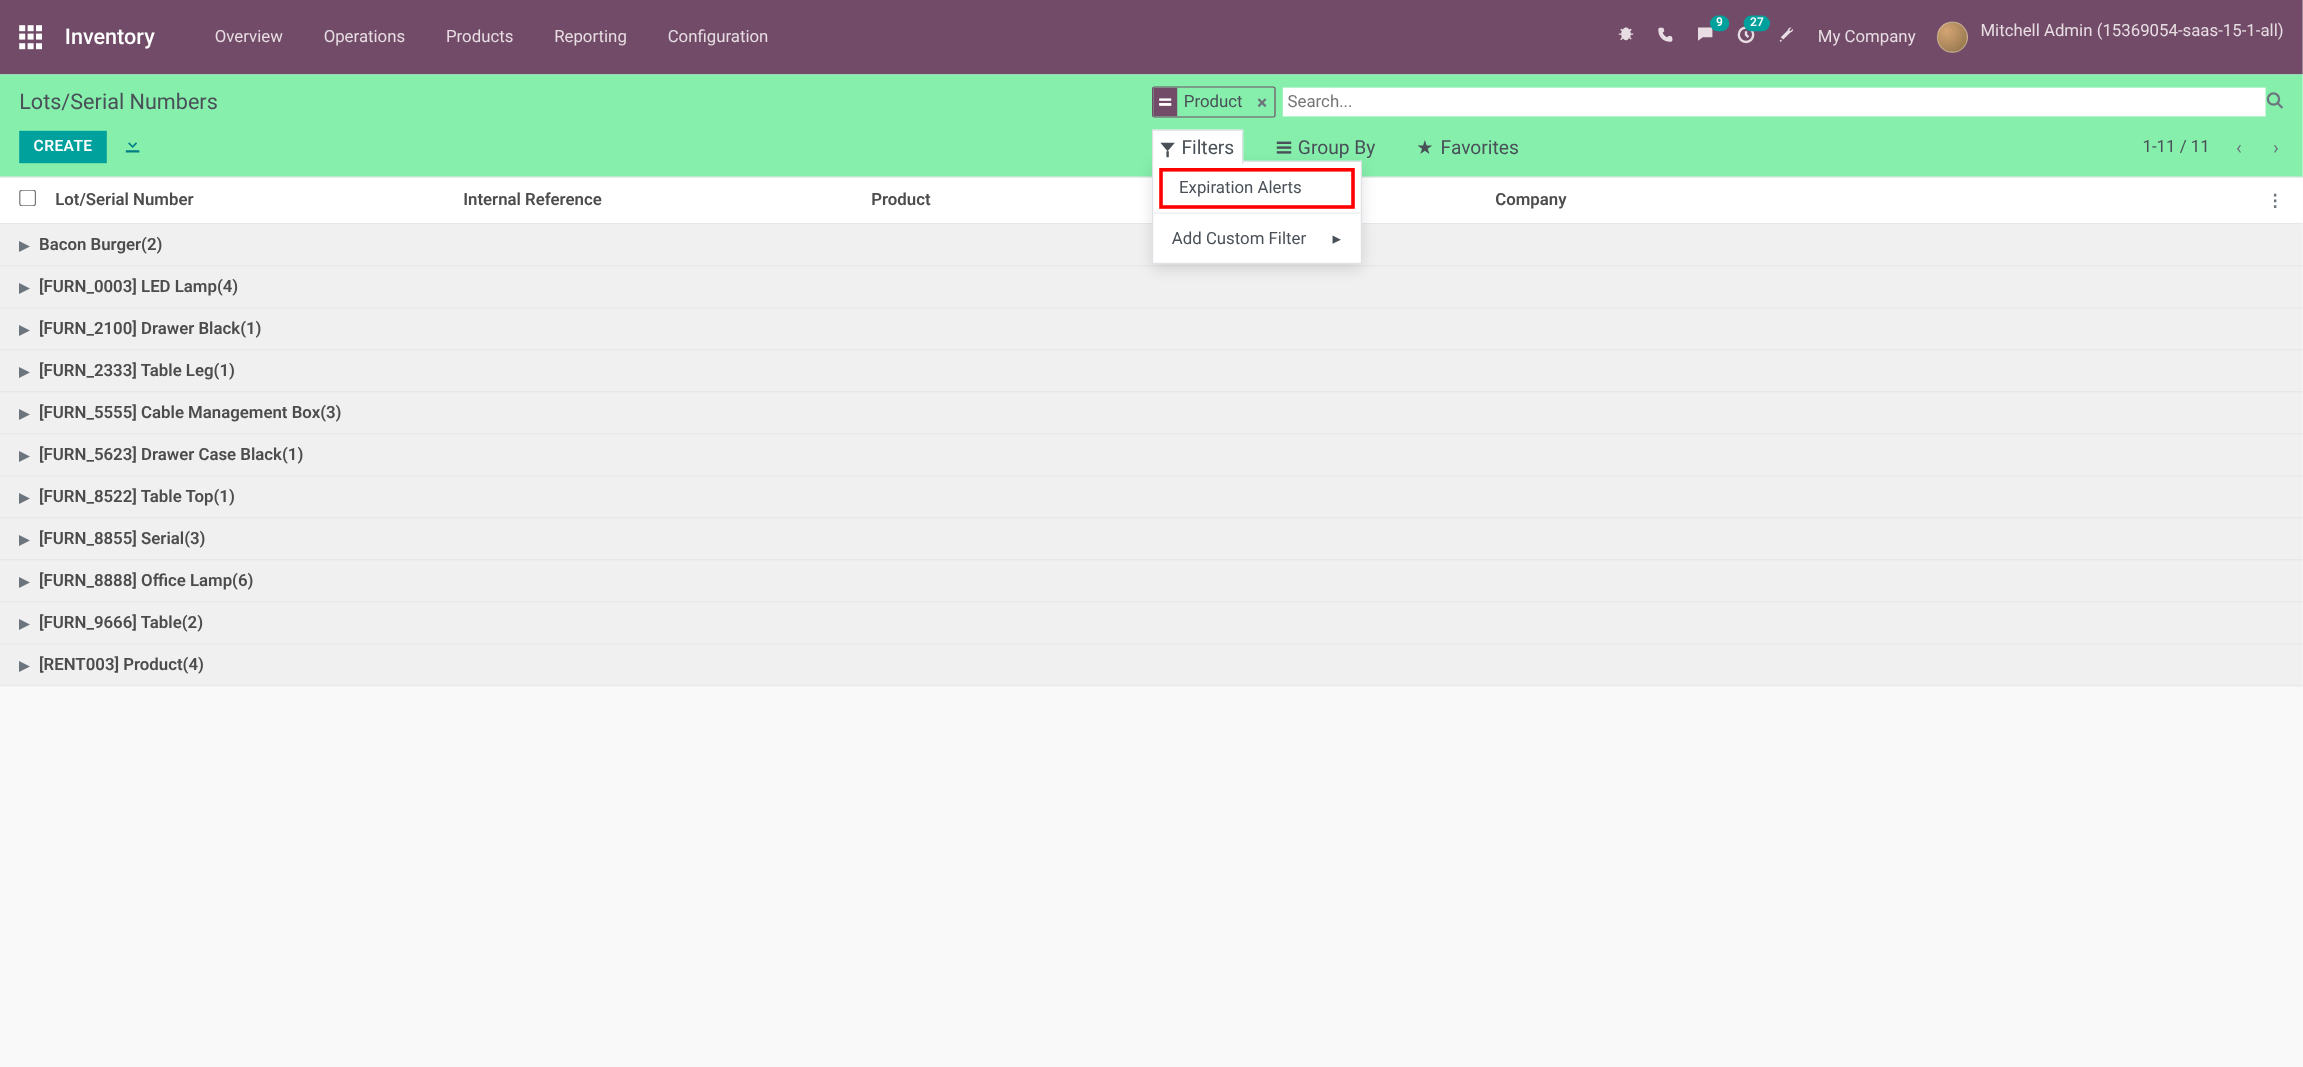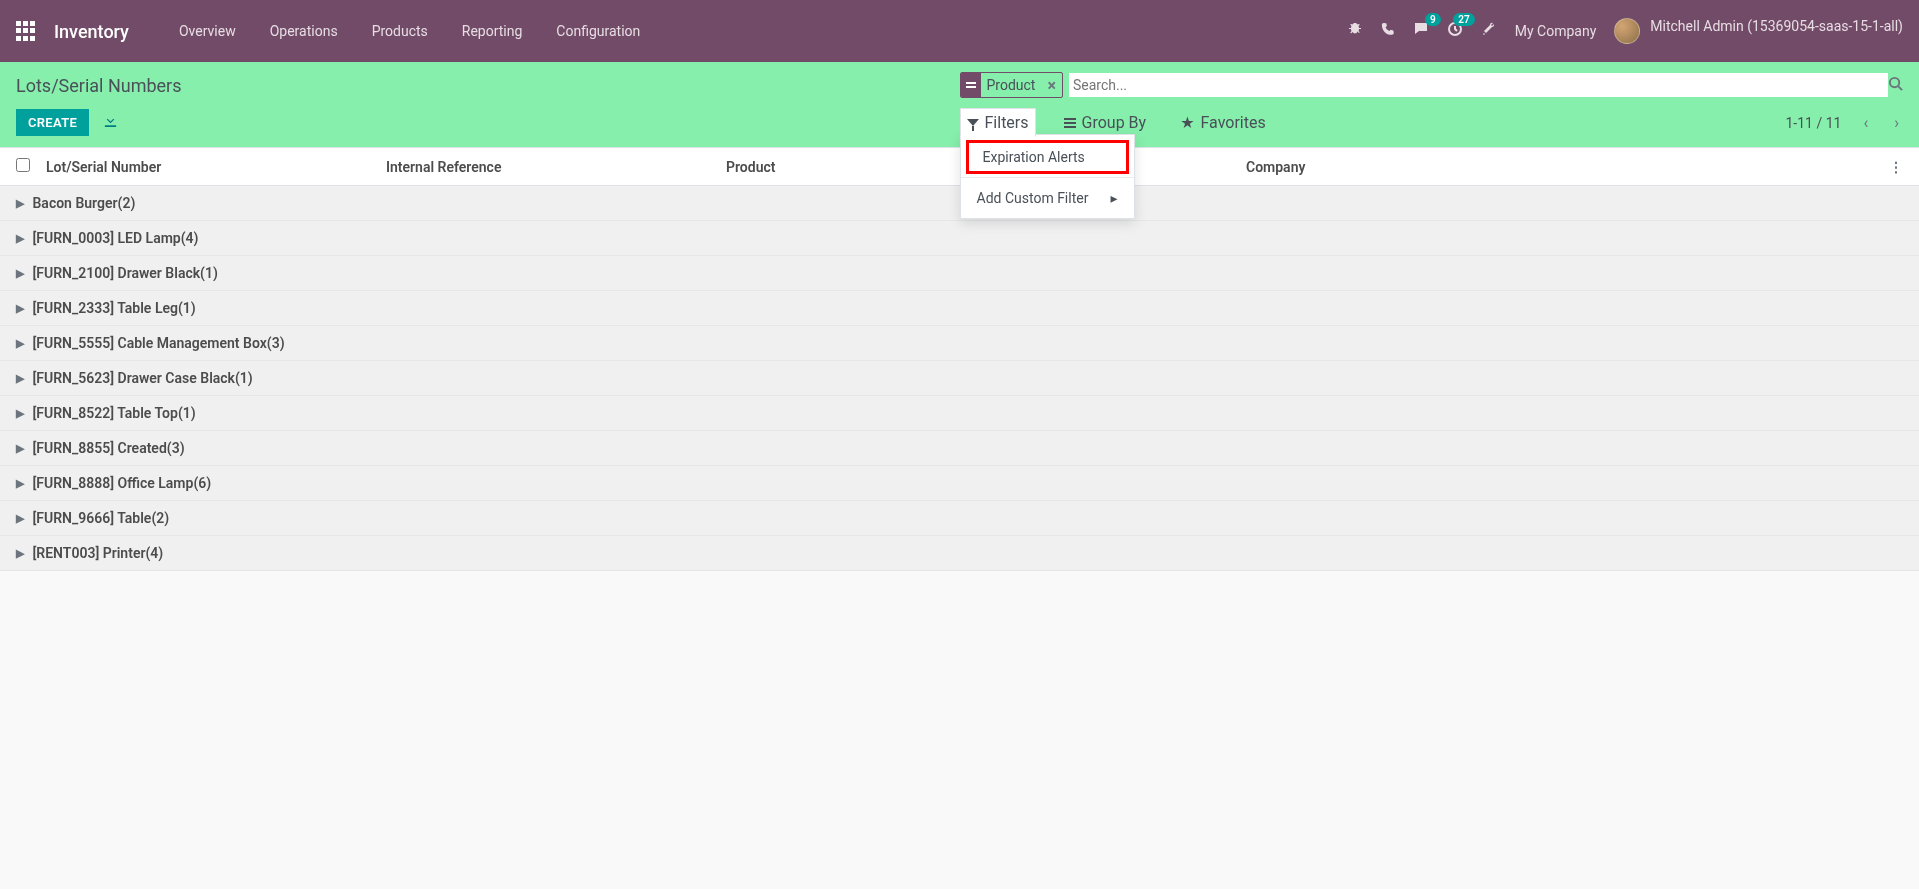--- a/index.html
+++ b/index.html
@@ -240,32 +240,32 @@
         <span>[FURN_5623] Drawer Case Black </span>
         <span class="group-count">(1)</span>
       </div>
       <div class="group-row">
         <span class="caret">▶</span>
         <span>[FURN_8522] Table Top </span>
         <span class="group-count">(1)</span>
       </div>
       <div class="group-row">
         <span class="caret">▶</span>
-        <span>[FURN_8855] Created </span>
+        <span>[FURN_8855] Serial </span>
         <span class="group-count">(3)</span>
       </div>
       <div class="group-row">
         <span class="caret">▶</span>
         <span>[FURN_8888] Office Lamp </span>
         <span class="group-count">(6)</span>
       </div>
       <div class="group-row">
         <span class="caret">▶</span>
         <span>[FURN_9666] Table </span>
         <span class="group-count">(2)</span>
       </div>
       <div class="group-row">
         <span class="caret">▶</span>
-        <span>[RENT003] Printer </span>
+        <span>[RENT003] Product </span>
         <span class="group-count">(4)</span>
       </div>
     </div>
 </div>
 
 </body></html>

